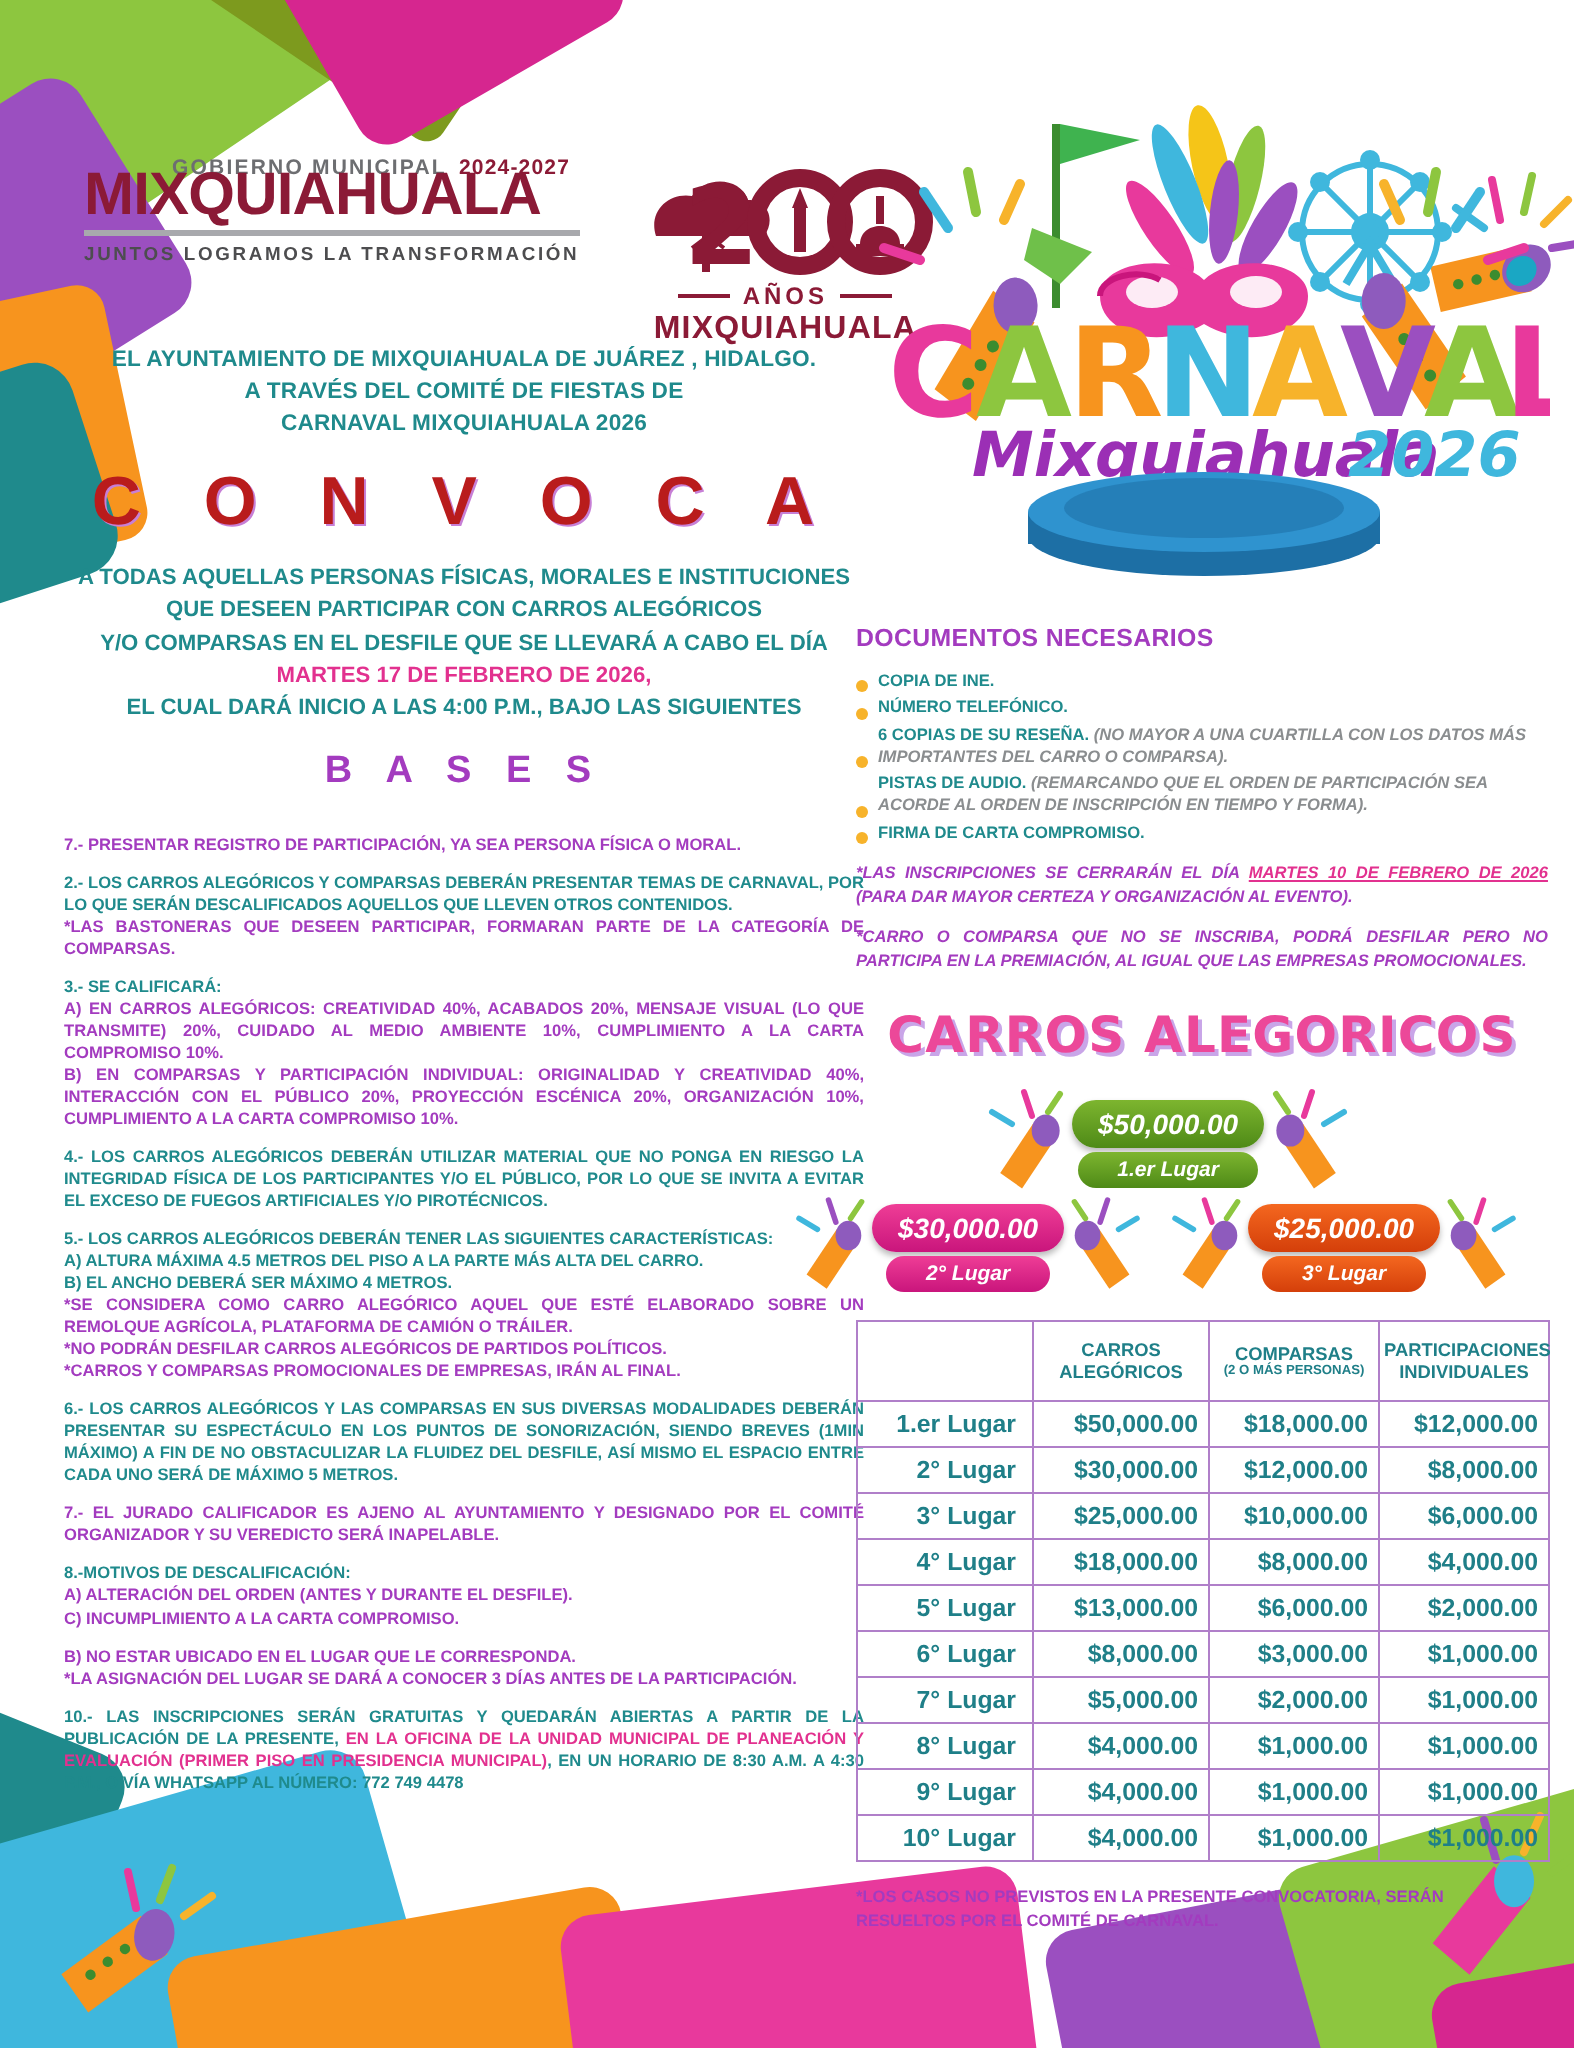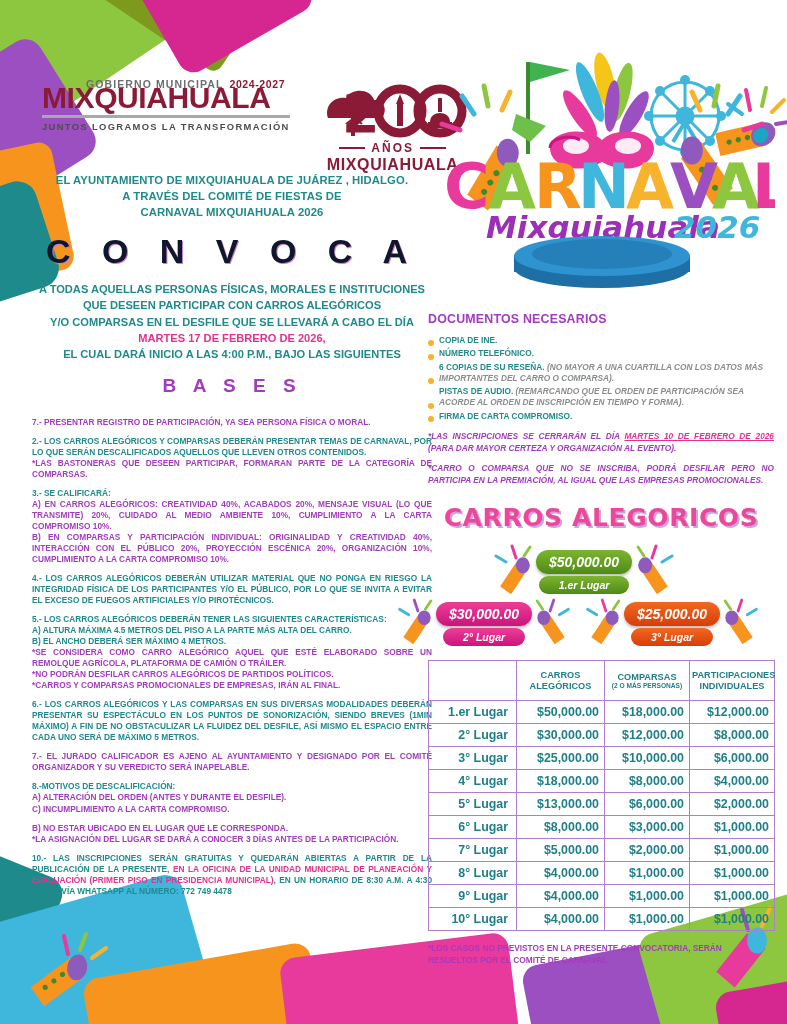--- a/index.html
+++ b/index.html
@@ -131,21 +131,21 @@
 
   
   .left-col {
     position: absolute; left: 32px; top: 172px; width: 400px;
   }
   .hdr-line {
     text-align: center; font-weight: bold; font-size: 11.3px;
     color: #1f8a8c; line-height: 1.42; letter-spacing: 0.1px;
   }
   .convoca {
-    text-align: center; color: #0f172a; font-weight: bold;
+    text-align: center; color: #b91c1c; font-weight: bold;
     font-size: 34px; letter-spacing: 11px; margin: 12px 0 10px 0;
     text-shadow: 1px 1px 0 #c77fd6;
   }
   .sub-line {
     text-align: center; font-weight: bold; font-size: 11.1px;
     color: #1f8a8c; line-height: 1.47;
   }
   .sub-line .pink { color: #e2318f; }
   .bases-title {
     text-align: center; color: #a33bbf; font-weight: bold;

